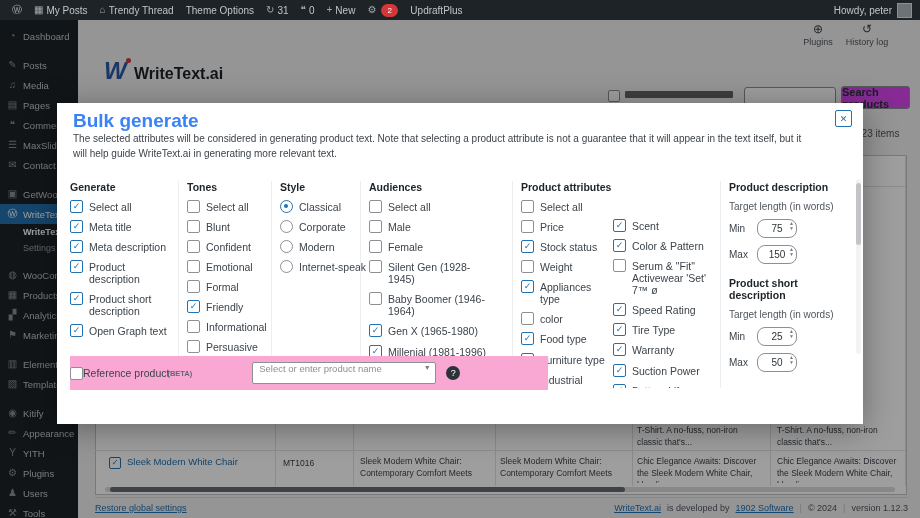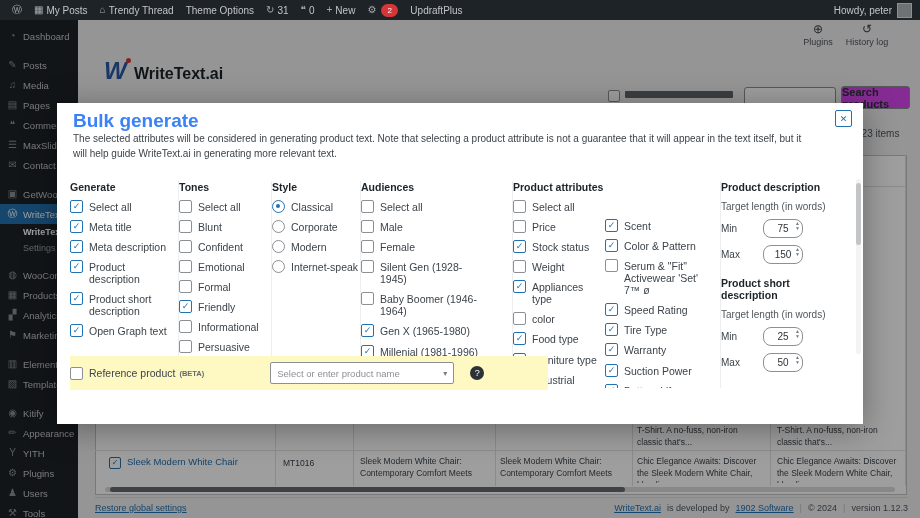--- a/index.html
+++ b/index.html
@@ -53,49 +53,49 @@
   .foot-right{margin-left:auto;display:flex;align-items:center;gap:6px;}
   .foot-bar{color:#c3c4c7;}
   
   .overlay{position:absolute;inset:0;background:rgba(0,0,0,0.38);z-index:40;}
   .modal{position:absolute;left:57px;top:103px;width:806px;height:321px;background:#fff;z-index:50;
          box-shadow:0 5px 30px rgba(0,0,0,.35);font-size:10.5px;color:#3c434a;}
   .m-title{position:absolute;left:16px;top:7px;font-size:19px;font-weight:bold;color:#3b82f6;}
   .m-close{position:absolute;right:11px;top:7px;width:15px;height:15px;border:1px solid #2271b1;border-radius:2px;
            background:#fff;color:#2271b1;font-size:9px;display:flex;align-items:center;justify-content:center;cursor:pointer;}
   .m-desc{position:absolute;left:16px;top:28px;right:46px;font-size:10px;line-height:1.5;color:#3c434a;}
-  .fcol{position:absolute;top:78px;bottom:36px;overflow:hidden;padding-left:0;}
+  .fcol{position:absolute;top:78px;bottom:36px;overflow:hidden;padding-left:8px;}
   .fcol.first{padding-left:0;}
   .fcol:not(.first){border-left:1px solid #eceef0;}
   .fcol-h{font-size:10.5px;font-weight:bold;color:#1d2327;margin-bottom:7px;}
   .opt{display:flex;align-items:flex-start;gap:6px;margin-bottom:7px;cursor:pointer;}
   .opt-label{font-size:10.5px;line-height:1.15;color:#3c434a;padding-top:1px;}
   .checkbox{flex:none;width:11px;height:11px;border:1px solid #8c8f94;border-radius:2px;background:#fff;
             font-size:9px;line-height:10px;text-align:center;color:transparent;}
   .checkbox.on{border-color:#2271b1;color:#2271b1;}
   .checkbox.on::before{content:"✓";}
   .radio{flex:none;width:11px;height:11px;border:1px solid #8c8f94;border-radius:50%;background:#fff;position:relative;}
   .radio.on{border-color:#2271b1;}
   .radio.on::before{content:"";position:absolute;left:2.5px;top:2.5px;width:4px;height:4px;border-radius:50%;background:#2271b1;}
   .attr-cols{display:flex;}
   .attr-c1{width:92px;}
   .attr-c2{width:105px;padding-top:19px;}
   .rp-title{font-size:10.5px;font-weight:bold;color:#1d2327;margin-bottom:7px;line-height:1.2;}
   .rp-sub{font-size:10px;color:#50575e;margin-bottom:7px;}
-  .rp-row{display:flex;align-items:center;gap:20px;margin-bottom:7px;}
+  .rp-row{display:flex;align-items:center;gap:6px;margin-bottom:7px;}
   .rp-lbl{width:22px;font-size:10px;color:#3c434a;}
   .num-input{position:relative;width:38px;height:17px;border:1px solid #8c8f94;border-radius:8px;background:#fff;
              font-size:10px;color:#2c3338;display:flex;align-items:center;justify-content:center;}
   .spin{position:absolute;right:2px;top:1px;display:flex;flex-direction:column;line-height:1;color:#787c82;font-size:5px;}
   .rp-block2{margin-top:13px;}
-  .ref-row{position:absolute;left:13px;top:253px;width:478px;height:34px;background:#fef9c3;z-index:5;
-           display:flex;align-items:center;gap:6px;}
+  .ref-row{position:absolute;left:13px;top:253px;width:478px;height:34px;background:#f9a8d4;z-index:5;
+           display:flex;align-items:center;}
   .ref-beta{font-size:7.5px;font-weight:bold;color:#646970;margin-left:-2px;}
   .ref-select{margin-left:60px;width:170px;height:20px;border:1px solid #8c8f94;border-radius:2px;background:#fff;
-              display:flex;align-items:center;padding:0 6px;font-size:9.5px;color:#8c8f94;cursor:pointer;}
+              display:flex;padding:0 6px;font-size:9.5px;color:#8c8f94;cursor:pointer;}
   .ref-arrow{margin-left:auto;color:#787c82;font-size:8px;}
   .ref-help{margin-left:10px;width:14px;height:14px;border-radius:50%;background:#2c3338;color:#fff;font-size:9px;
             display:flex;align-items:center;justify-content:center;cursor:pointer;}
   .m-scrollbar{position:absolute;right:2px;top:76px;width:5px;height:175px;background:#f3f3f4;border-radius:3px;}
   .m-thumb{position:absolute;right:2px;top:80px;width:5px;height:62px;background:#c3c4c7;border-radius:3px;cursor:pointer;}
   .m-foot{position:absolute;left:0;right:0;bottom:0;height:33px;border-top:1px solid #dcdcde;
           display:flex;align-items:center;justify-content:flex-end;padding-right:10px;}
   .btn-primary{background:#2271b1;color:#fff;border:none;border-radius:3px;font-size:10.5px;padding:5px 11px;cursor:pointer;
                font-family:"Liberation Sans",sans-serif;}
 </style>

